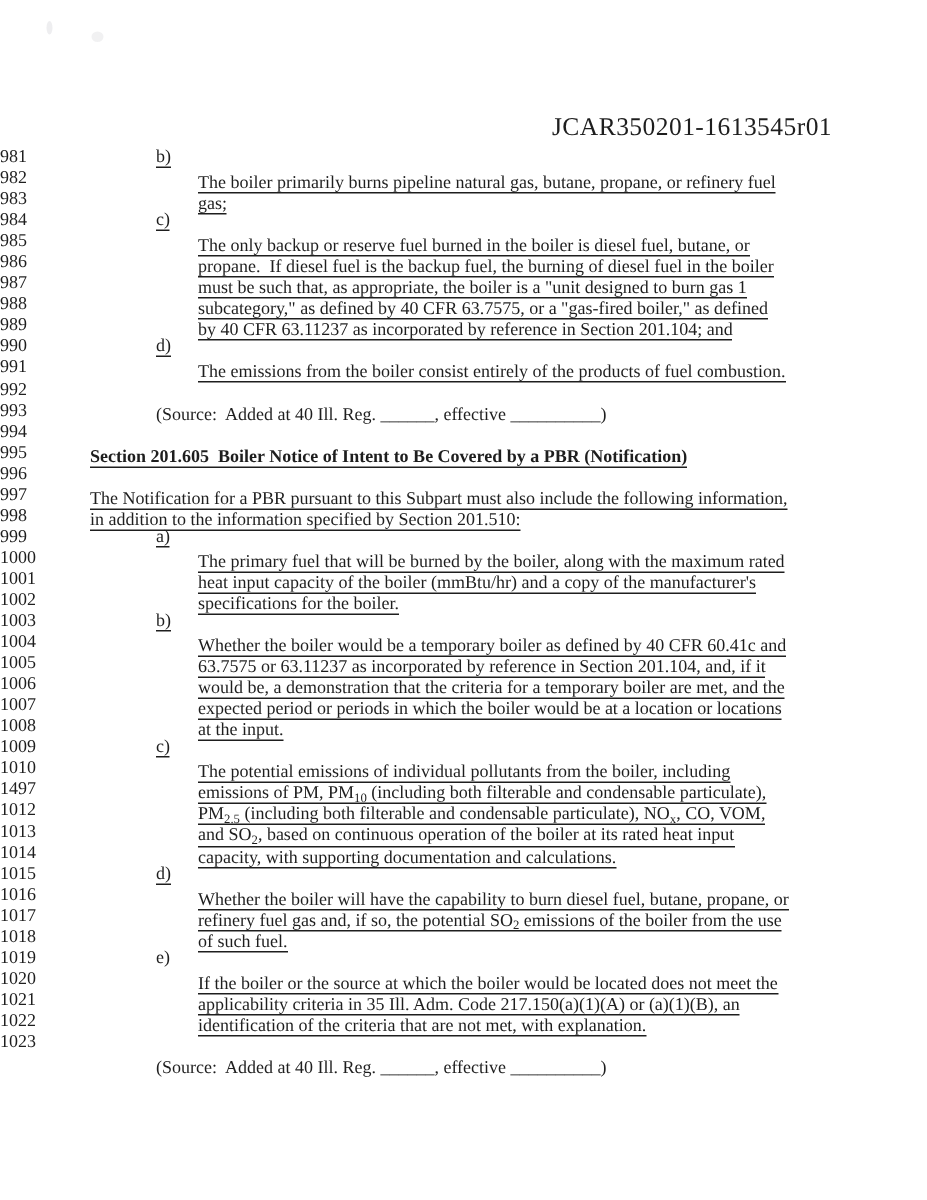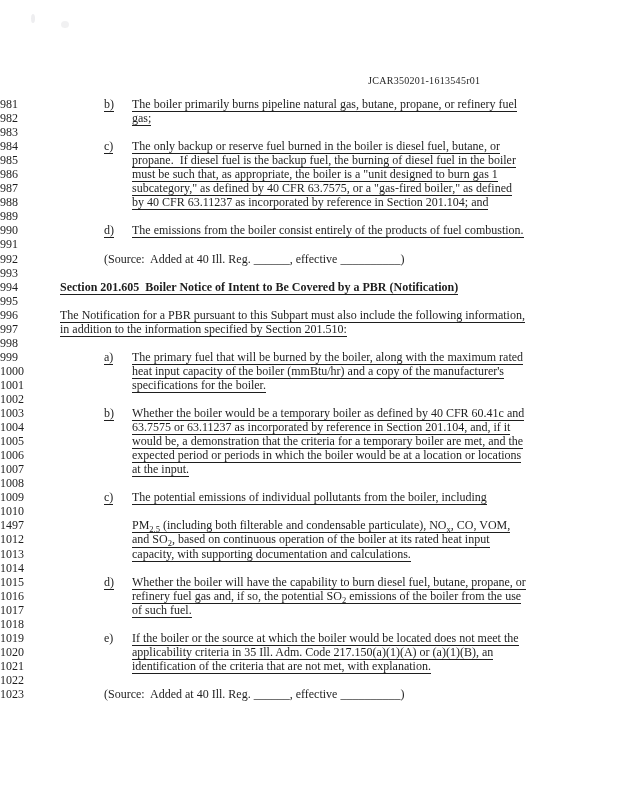--- a/index.html
+++ b/index.html
@@ -20,21 +20,21 @@
     position: absolute;
     background: #e7e7ea;
     border-radius: 50%;
   }
   .artifact-1 { left: 31px; top: 14px; width: 4px; height: 9px; opacity: .7; }
   .artifact-2 { left: 61px; top: 21px; width: 8px; height: 7px; opacity: .6; }
   .doc-header {
     position: absolute;
     top: 75px;
     left: 368px;
-    font-size: 10px;
+    font-size: 17px;
     letter-spacing: 0.3px;
     white-space: pre;
   }
   .lines {
     position: absolute;
     top: 97px;
     left: 0;
     width: 618px;
   }
   .line {
@@ -52,21 +52,21 @@
     white-space: pre;
   }
   .letter {
     position: absolute;
     left: 104px;
     top: 0;
     white-space: pre;
   }
   .content {
     position: absolute;
-    top: 0;
+    top: 17px;
     white-space: pre;
   }
   .content.item, .content.cont { left: 132px; }
   .content.margin, .content.heading { left: 60px; }
   .content.source { left: 104px; }
   .content.heading { font-weight: bold; text-align: right; }
   .u { border-bottom: 1px solid currentColor; }
   sub {
     font-size: 8.5px;
     line-height: 0;
@@ -190,20 +190,21 @@
       <div class="line">
         <span class="num">1008</span>
       </div>
       <div class="line">
         <span class="num">1009</span>
         <span class="letter u">c)</span>
         <span class="content item u"><span>The potential emissions of individual pollutants from the boiler, including</span></span>
       </div>
       <div class="line">
         <span class="num">1010</span>
+        <span class="content cont u"><span>emissions of PM, PM</span><sub>10</sub><span> (including both filterable and condensable particulate),</span></span>
       </div>
       <div class="line">
         <span class="num">1497</span>
         <span class="content cont u"><span>PM</span><sub>2.5</sub><span> (including both filterable and condensable particulate), NO</span><sub>x</sub><span>, CO, VOM,</span></span>
       </div>
       <div class="line">
         <span class="num">1012</span>
         <span class="content cont u"><span>and SO</span><sub>2</sub><span>, based on continuous operation of the boiler at its rated heat input</span></span>
       </div>
       <div class="line">

